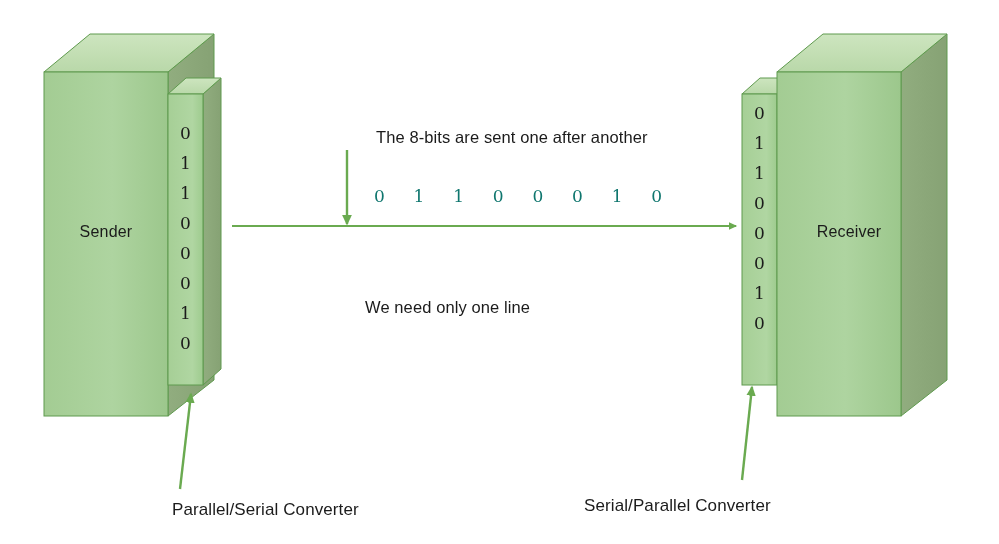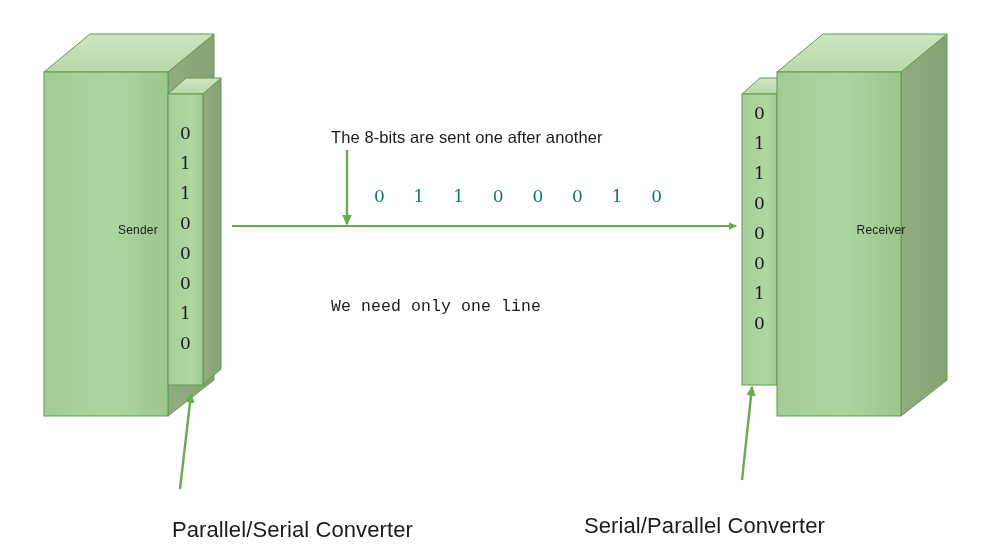--- a/index.html
+++ b/index.html
@@ -26,32 +26,31 @@
     width: 999px;
     height: 544px;
   }
   .lbl {
     position: absolute;
     white-space: nowrap;
     color: #1b1b1b;
     line-height: 1;
   }
   .node-label {
-    font-size: 12px;
+    font-size: 16px;
     letter-spacing: 0.2px;
-    padding-left: 32px;
   }
   .note {
     font-size: 16.5px;
     letter-spacing: 0.1px;
+    margin-left: 45px;
   }
   .caption {
-    font-size: 22px;
+    font-size: 17px;
     letter-spacing: 0.1px;
-    margin-top: 18px;
   }
   .bit-col {
     position: absolute;
     display: flex;
     flex-direction: column;
     align-items: center;
     font-family: "DejaVu Serif", serif;
     font-size: 17px;
     color: #1b1b1b;
     line-height: 1;
@@ -164,19 +163,19 @@
     <span>0</span>
     <span>0</span>
     <span>1</span>
     <span>0</span>
   </div>
 
   <div class="lbl note" style="left:331px; top:129px;">The 8-bits are sent one after another</div>
 
   <div class="serial-bits" style="left:374px; top:186px; letter-spacing:6px;">0  1  1  0  0  0  1  0</div>
 
-  <div class="lbl note" style="left:331px; top:299px;font-family:Liberation Mono, monospace;">We need only one line</div>
+  <div class="lbl note" style="left:320px; top:299px;">We need only one line</div>
 
   <div class="lbl caption" style="left:172px; top:501px;">Parallel/Serial Converter</div>
 
   <div class="lbl caption" style="left:584px; top:497px;">Serial/Parallel Converter</div>
 
 </div>
 
 </body></html>

